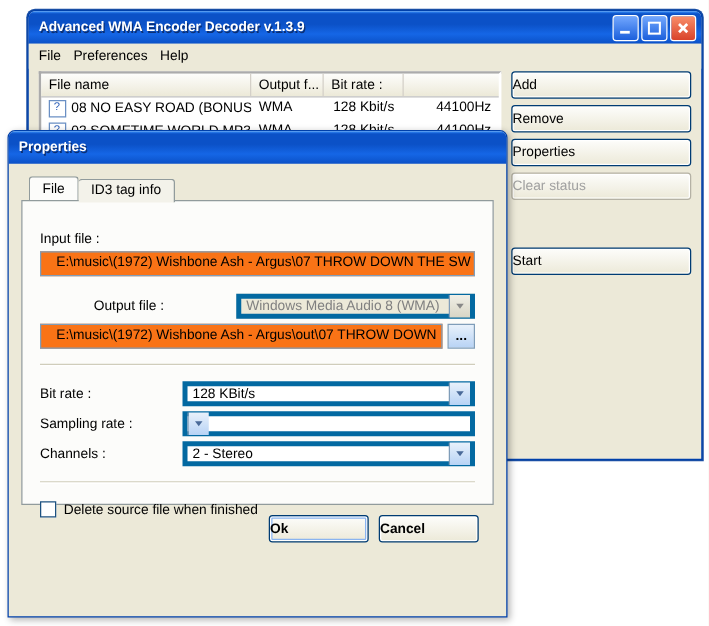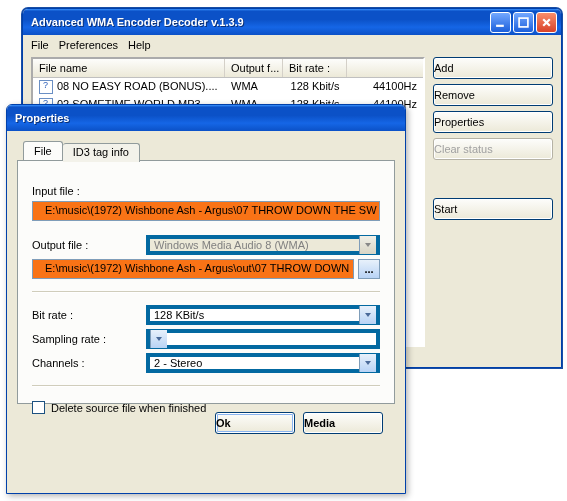--- a/index.html
+++ b/index.html
@@ -16,21 +16,21 @@
 
   .menubar { height: 20px; background: #ece9d8; display: flex; align-items: center; padding-left: 8px; gap: 10px; }
   .menubar span { }
 
   .content { display: flex; padding: 2px 8px 8px 8px; gap: 8px; }
 
   
   .listbox { flex: 1; border: 2px inset #fff; background: #fff; height: 290px; }
   .list-hdr { display: flex; background: linear-gradient(#fdfdfb,#ece9d8); border-bottom: 1px solid #c0c0c0; }
   .list-hdr div { padding: 3px 6px; border-right: 1px solid #d4d0c8; white-space: nowrap; overflow: hidden; }
-  .col-name { width: 192px; }
+  .col-name { width: 168px; }
   .col-out { width: 58px; }
   .col-bit { width: 64px; text-align: left; }
   .col-samp { width: 76px; }
   .list-row { display: flex; border-top: 0; }
   .list-row div { padding: 2px 6px; white-space: nowrap; overflow: hidden; }
   .file-ico { display:inline-block; width:14px; height:14px; margin-right:4px; vertical-align:middle; border:1px solid #6a8fc4; background:#fff; position:relative; }
   .file-ico::after { content:"?"; color:#2b5eb8; font-size:9px; position:absolute; left:3px; top:-1px; }
 
   
   .btn-col { width: 145px; display: flex; flex-direction: column; gap: 5px; }
@@ -132,21 +132,21 @@
   <div class="body">
     <div class="tabstrip">
       <div class="tab">File</div>
       <div class="tab inactive">ID3 tag info</div>
     </div>
     <div class="tabpanel">
 
       <div class="lbl">Input file :</div>
       <div class="txt">E:\music\(1972) Wishbone Ash - Argus\07 THROW DOWN THE SW</div>
 
-      <div class="row" style="margin-top:14px;">
+      <div class="row" style="margin-top:14px;margin-left:43px;">
         <div class="lbl2">Output file :</div>
         <div class="combo ro">
           <span>Windows Media Audio 8 (WMA)</span>
           <div class="arrow">
               <svg viewBox="0 0 8 8">
                 <path d="M1 2 L4 6 L7 2 Z" fill="#888"></path>
               </svg>
             </div>
         </div>
       </div>
@@ -193,16 +193,16 @@
       <hr class="sep">
 
       <div class="chk-row">
         <div class="chk"></div>
         <span>Delete source file when finished</span>
       </div>
     </div>
 
     <div class="dlg-btnrow">
       <div class="xp-btn focus">Ok</div>
-      <div class="xp-btn">Media</div>
+      <div class="xp-btn">Cancel</div>
     </div>
   </div>
 </div>
 
 </body></html>

